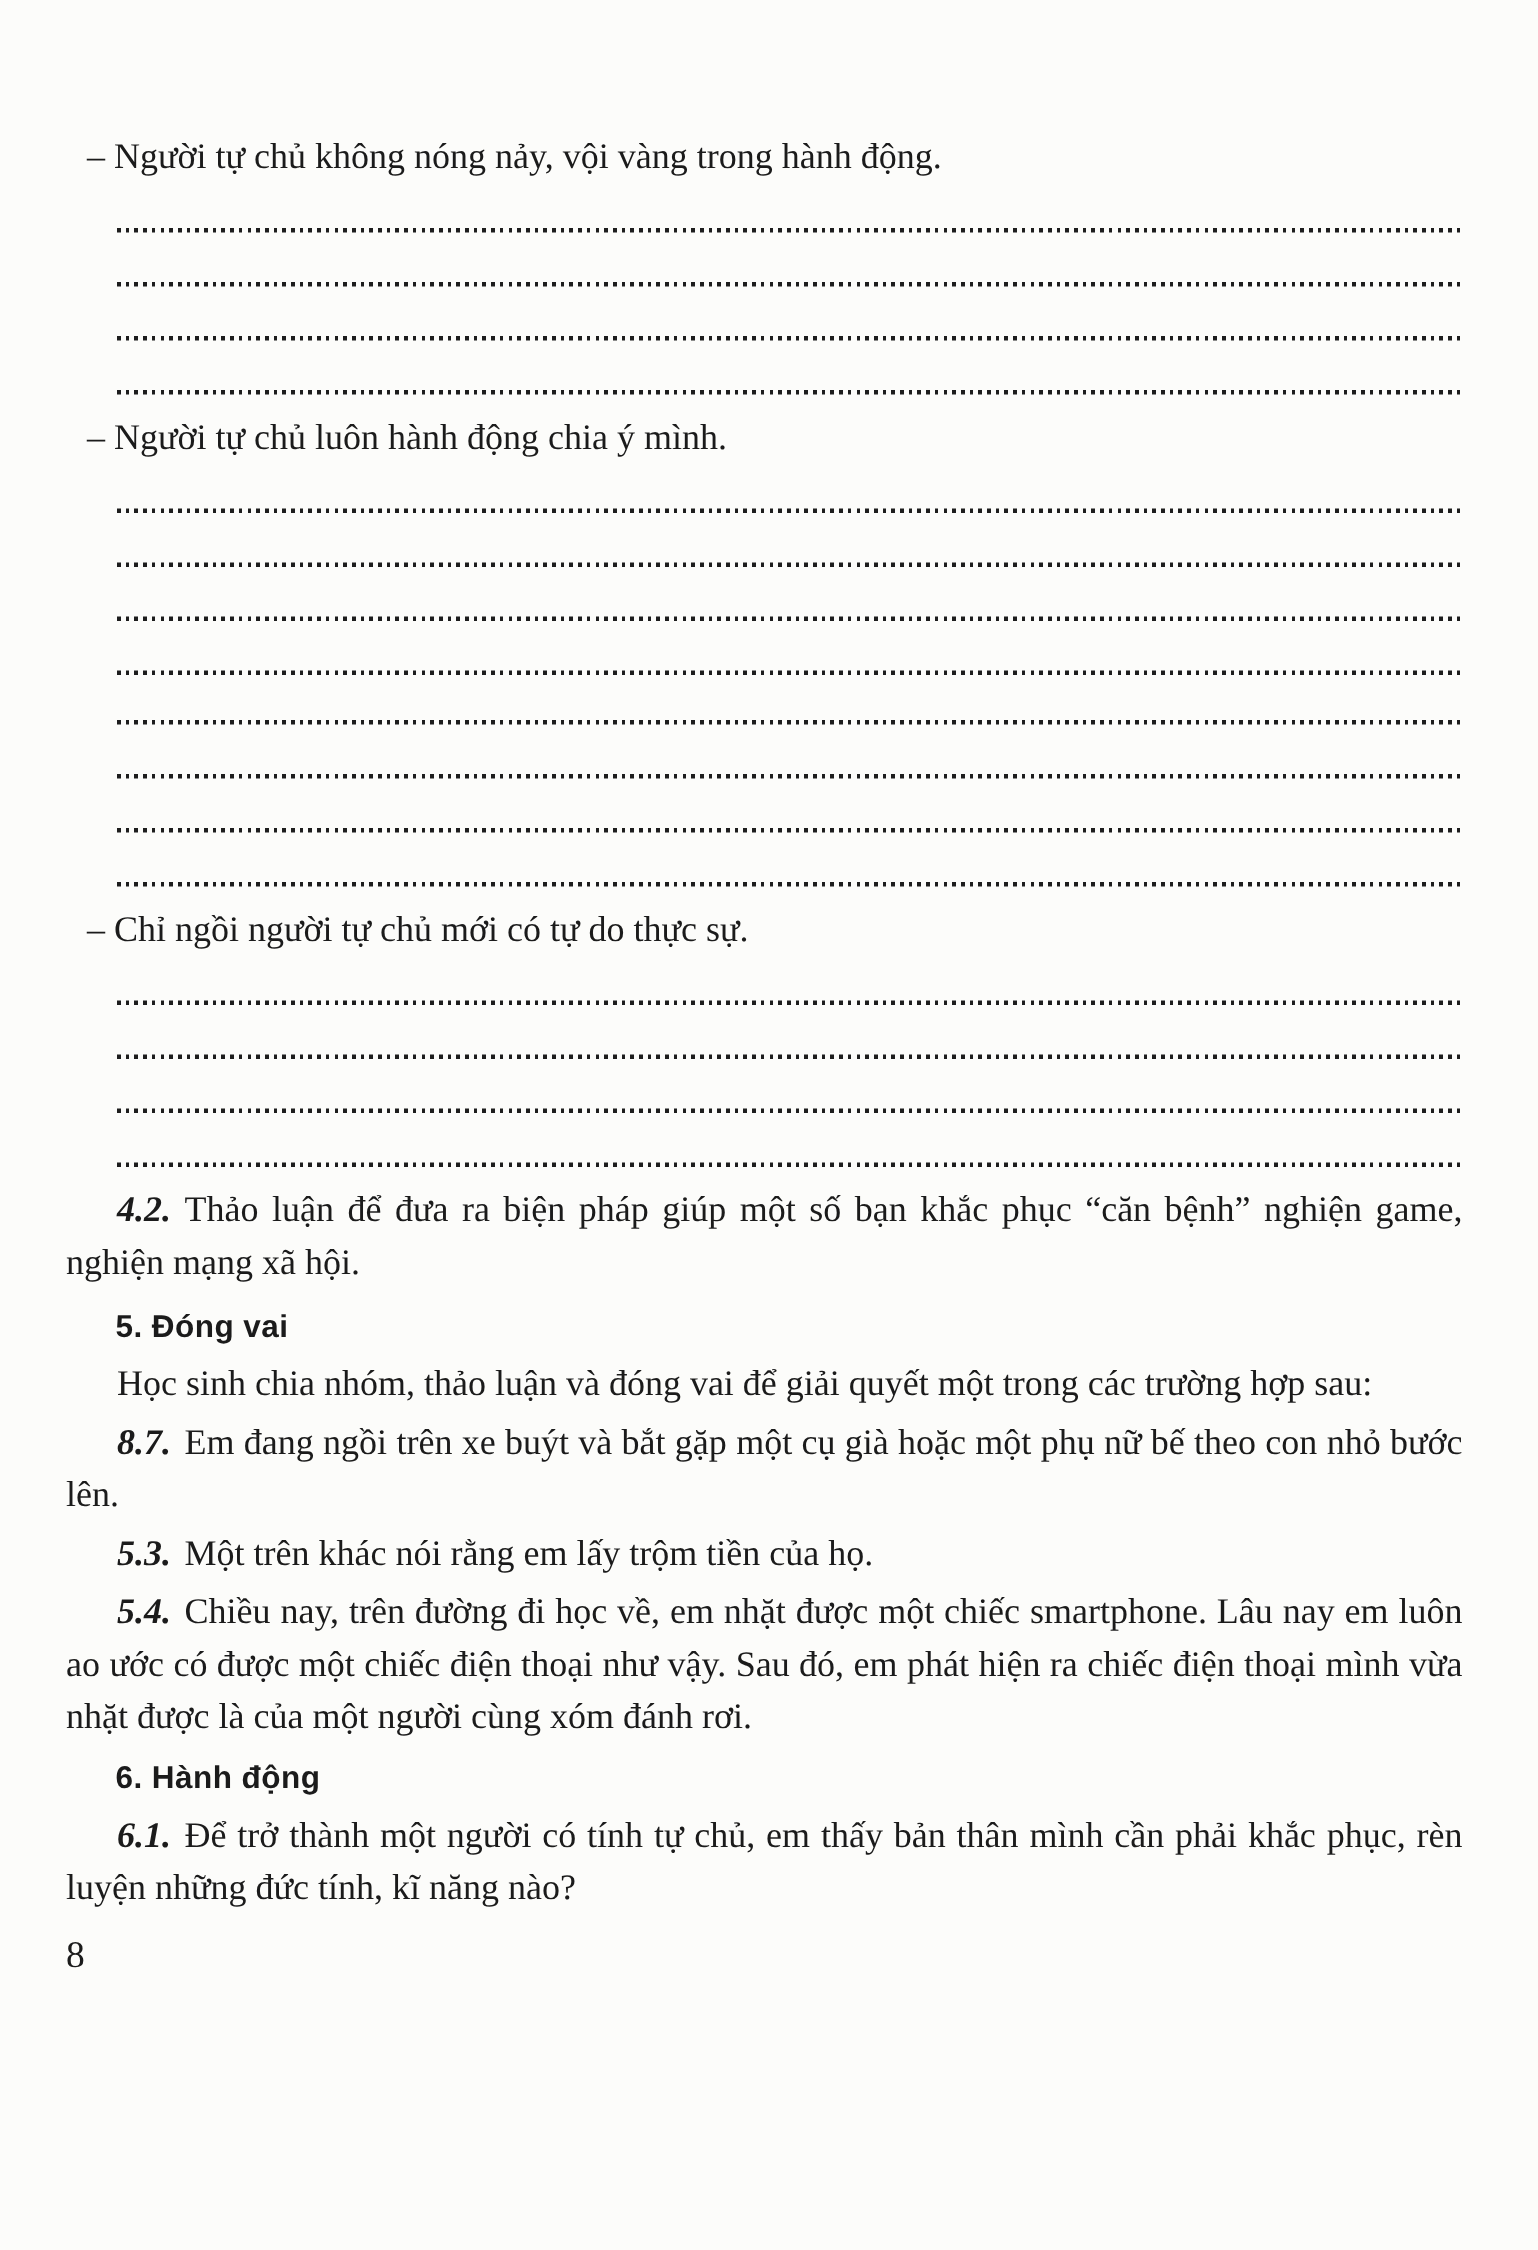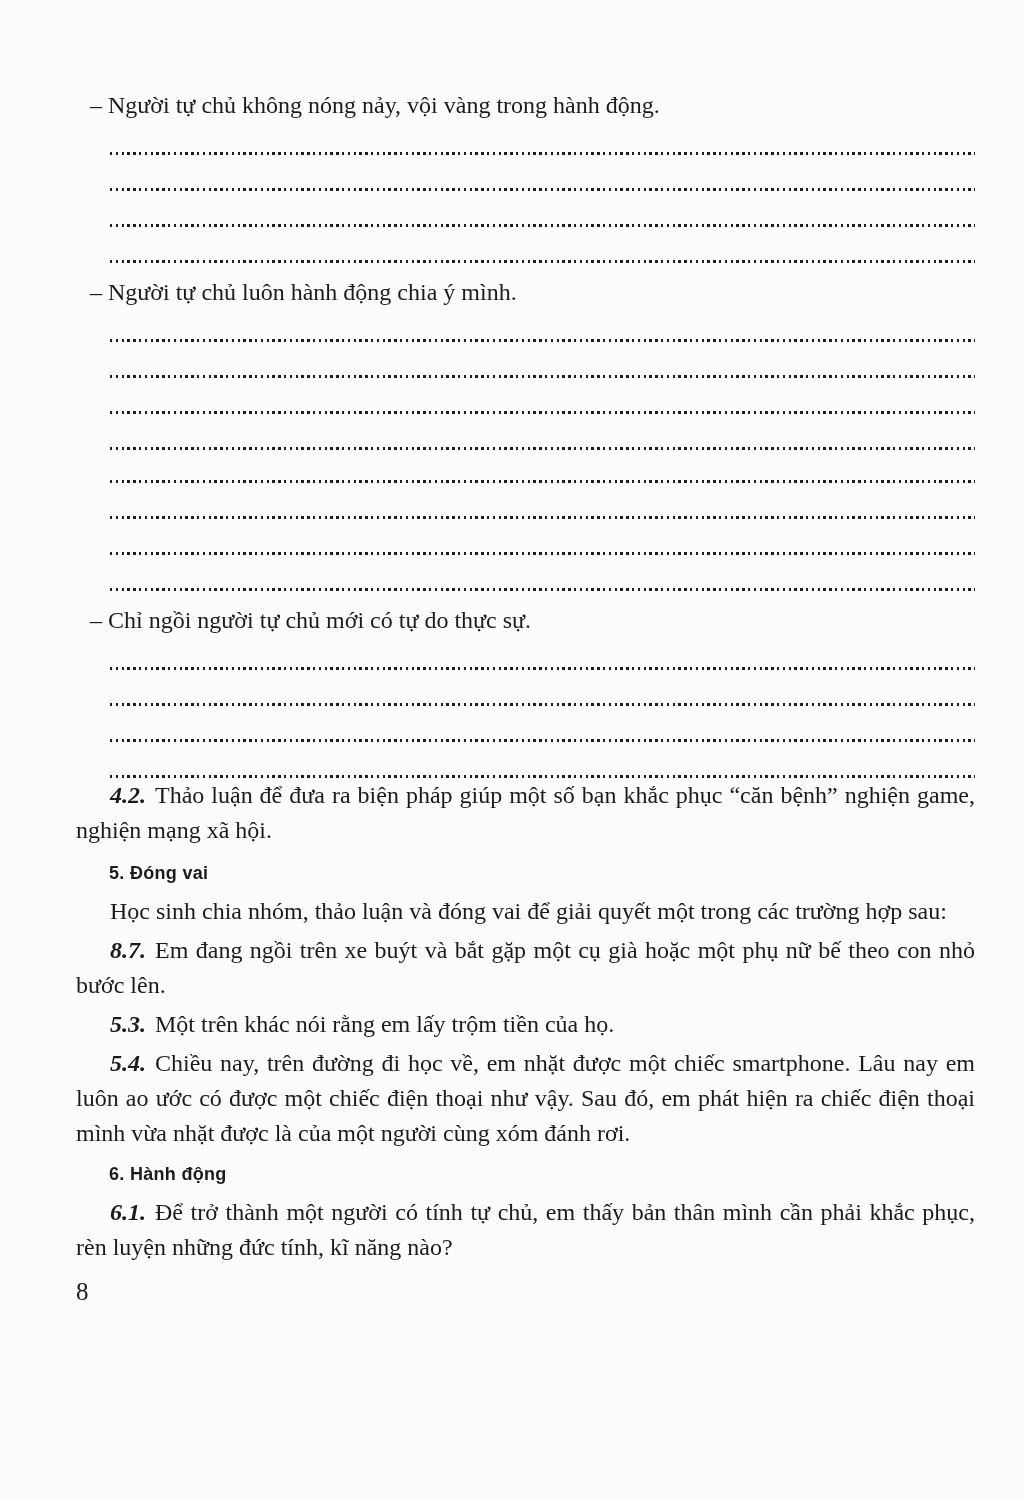--- a/index.html
+++ b/index.html
@@ -6,21 +6,21 @@
   html, body { background: #ffffff; }
   .page {
     width: 1025px;
     height: 1500px;
     background: #fcfcfa;
     color: #1b1b1b;
     overflow: hidden;
     position: relative;
     font-family: "Liberation Serif", "DejaVu Serif", serif;
   }
-  .content { padding: 88px 50px 0 76px; }
+  .content { padding: 88px 50px 0 44px; }
 
   
   .bullet {
     font-size: 24px;
     line-height: 34px;
     margin: 12px 0 0 14px;
     white-space: nowrap;
   }
   .content > .bullet:first-child { margin-top: 0; }
 
@@ -43,27 +43,27 @@
     line-height: 35px;
     text-align: justify;
     margin-top: 4px;
   }
   .para.indent { text-indent: 34px; }
   .para .num {
     font-weight: bold;
     font-style: italic;
     margin-right: 9px;
   }
-  .m-top-lg { margin-top: 0; }
+  .m-top-lg { margin-top: 12px; }
 
   
   .heading {
     font-family: "Liberation Sans", "DejaVu Sans", sans-serif;
     font-weight: bold;
-    font-size: 18px;
+    font-size: 21px;
     line-height: 34px;
     margin: 8px 0 0 33px;
     letter-spacing: 0.3px;
   }
   .heading.h6 { margin-top: 6px; }
 
   .pagenum {
     font-size: 25px;
     line-height: 30px;
     margin-top: 12px;

